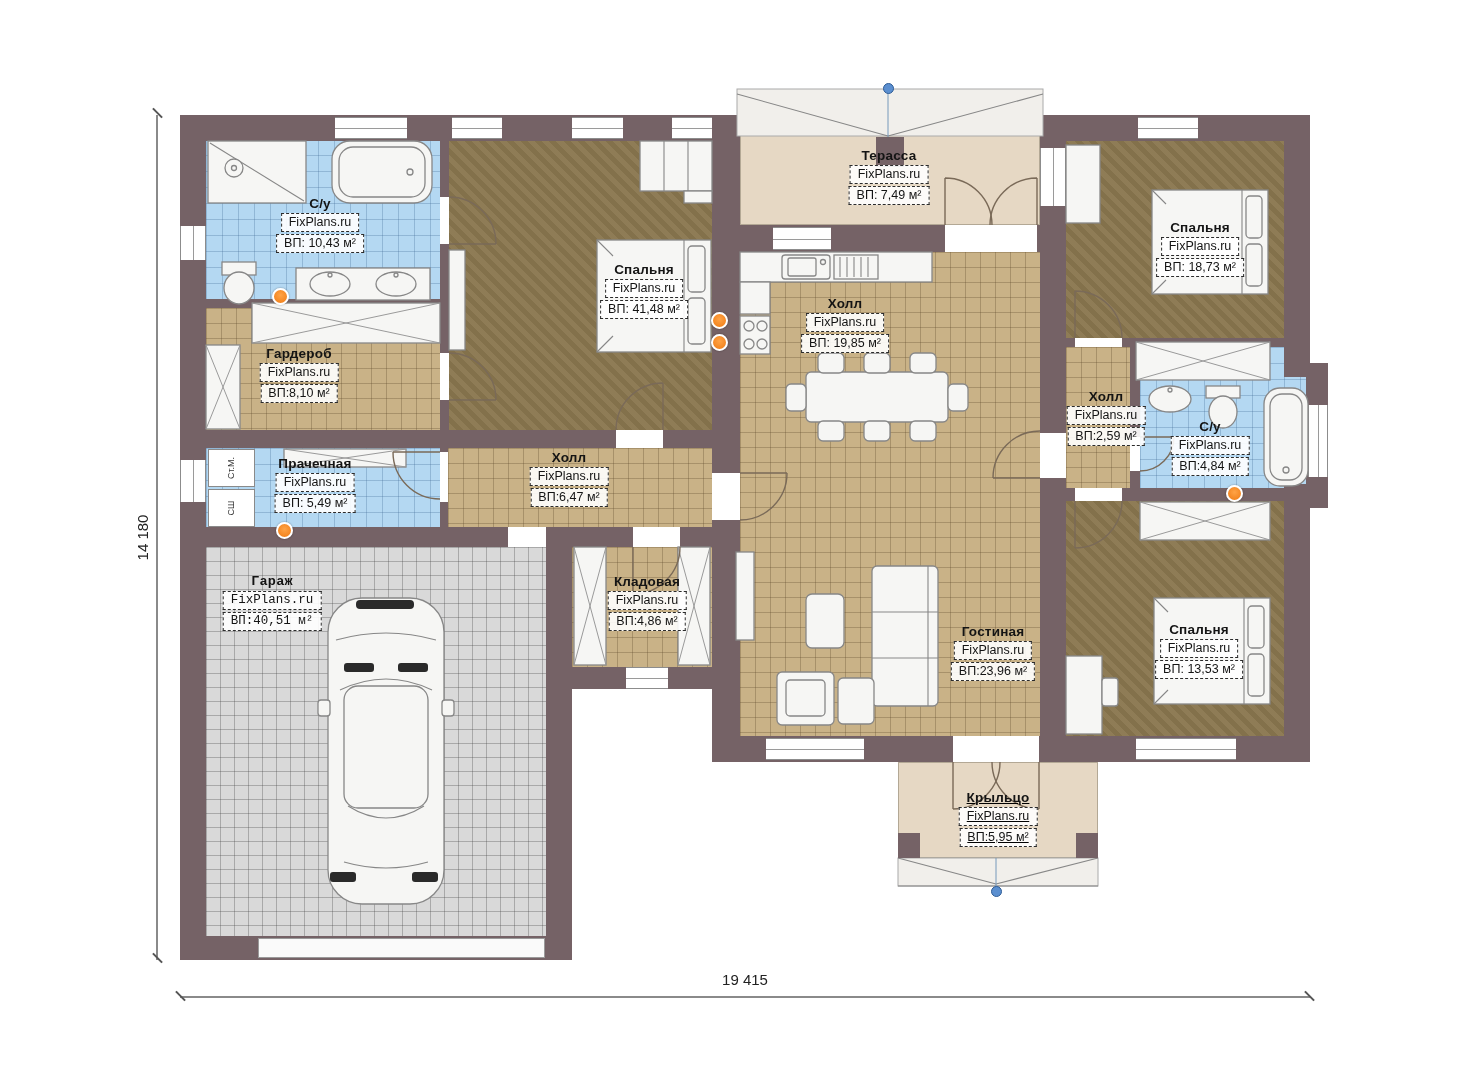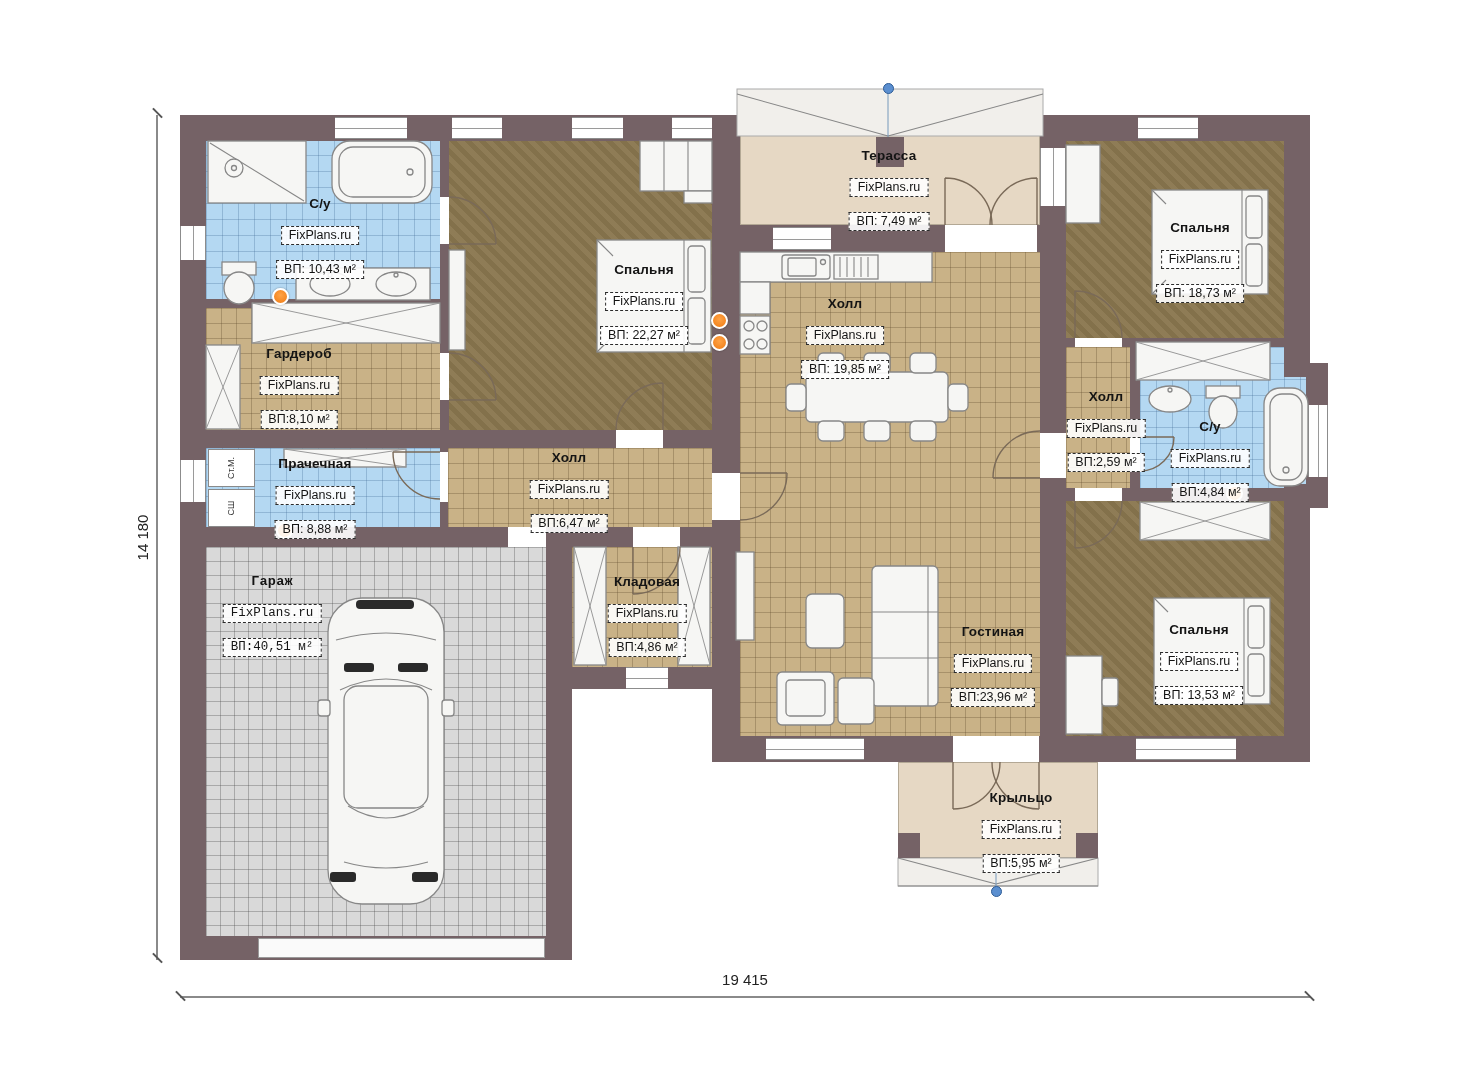--- a/index.html
+++ b/index.html
@@ -40,21 +40,21 @@
   .fx path.ln,.fx line{stroke:#878787;stroke-width:1.1;fill:none;}
   .fx path.door{stroke:#7a6a58;stroke-width:1.4;fill:none;}
   .fx .xln{stroke:#9a9a9a;stroke-width:1;}
   .fx .dark{fill:#2a2a2a;stroke:none;}
   .fx .roof{fill:#f1efeb;stroke:#aaaaaa;stroke-width:1;}
   .fx .post{fill:#756266;stroke:none;}
   .fx .stem{stroke:#7799bb;stroke-width:1;fill:none;}
 
   
   .room-label{position:absolute;z-index:40;display:flex;flex-direction:column;
-              align-items:center;transform:translateX(-50%);gap:13px;}
+              align-items:center;transform:translateX(-50%);}
   .room-name{font-size:13.5px;font-weight:bold;color:#141414;white-space:nowrap;
              margin-bottom:2px;letter-spacing:.2px;}
   .lbox{border:1px dashed #2b2b2b;background:rgba(255,255,255,.9);font-size:12.5px;
         color:#141414;padding:0 7px;line-height:17px;white-space:nowrap;}
   .lbox + .lbox{margin-top:2px;}
 
   
   .appl{position:absolute;background:#fff;border:1px solid #8a8a8a;box-sizing:border-box;
         display:flex;align-items:center;justify-content:center;z-index:30;}
   .appl span{transform:rotate(-90deg);font-size:9px;color:#333;white-space:nowrap;}
@@ -356,21 +356,21 @@
   <div class="node" style="left:991px;top:886px;"></div>
 
   <div class="room-label" style="left:320px;top:196px;">
     <div class="room-name">С/у</div>
     <div class="lbox">FixPlans.ru</div>
     <div class="lbox">ВП: 10,43 м²</div>
   </div>
   <div class="room-label" style="left:644px;top:262px;">
     <div class="room-name">Спальня</div>
     <div class="lbox">FixPlans.ru</div>
-    <div class="lbox">ВП: 22,27 м²</div>
+    <div class="lbox">ВП: 41,48 м²</div>
   </div>
   <div class="room-label" style="left:889px;top:148px;">
     <div class="room-name">Терасса</div>
     <div class="lbox">FixPlans.ru</div>
     <div class="lbox">ВП: 7,49 м²</div>
   </div>
   <div class="room-label" style="left:845px;top:296px;">
     <div class="room-name">Холл</div>
     <div class="lbox">FixPlans.ru</div>
     <div class="lbox">ВП: 19,85 м²</div>
@@ -381,21 +381,21 @@
     <div class="lbox">ВП: 18,73 м²</div>
   </div>
   <div class="room-label" style="left:299px;top:346px;">
     <div class="room-name">Гардероб</div>
     <div class="lbox">FixPlans.ru</div>
     <div class="lbox">ВП:8,10 м²</div>
   </div>
   <div class="room-label" style="left:315px;top:456px;">
     <div class="room-name">Прачечная</div>
     <div class="lbox">FixPlans.ru</div>
-    <div class="lbox">ВП: 8,88 м²</div>
+    <div class="lbox">ВП: 5,49 м²</div>
   </div>
   <div class="room-label" style="left:569px;top:450px;">
     <div class="room-name">Холл</div>
     <div class="lbox">FixPlans.ru</div>
     <div class="lbox">ВП:6,47 м²</div>
   </div>
   <div class="room-label" style="left:272px;top:574px;font-family:Liberation Mono, monospace;">
     <div class="room-name">Гараж</div>
     <div class="lbox">FixPlans.ru</div>
     <div class="lbox">ВП:40,51 м²</div>
@@ -418,19 +418,19 @@
   <div class="room-label" style="left:1210px;top:419px;">
     <div class="room-name">С/у</div>
     <div class="lbox">FixPlans.ru</div>
     <div class="lbox">ВП:4,84 м²</div>
   </div>
   <div class="room-label" style="left:1199px;top:622px;">
     <div class="room-name">Спальня</div>
     <div class="lbox">FixPlans.ru</div>
     <div class="lbox">ВП: 13,53 м²</div>
   </div>
-  <div class="room-label" style="left:1021px;top:790px;">
+  <div class="room-label" style="left:998px;top:790px;text-decoration:underline;">
     <div class="room-name">Крыльцо</div>
     <div class="lbox">FixPlans.ru</div>
     <div class="lbox">ВП:5,95 м²</div>
   </div>
 
 </div>
 
 </body></html>

